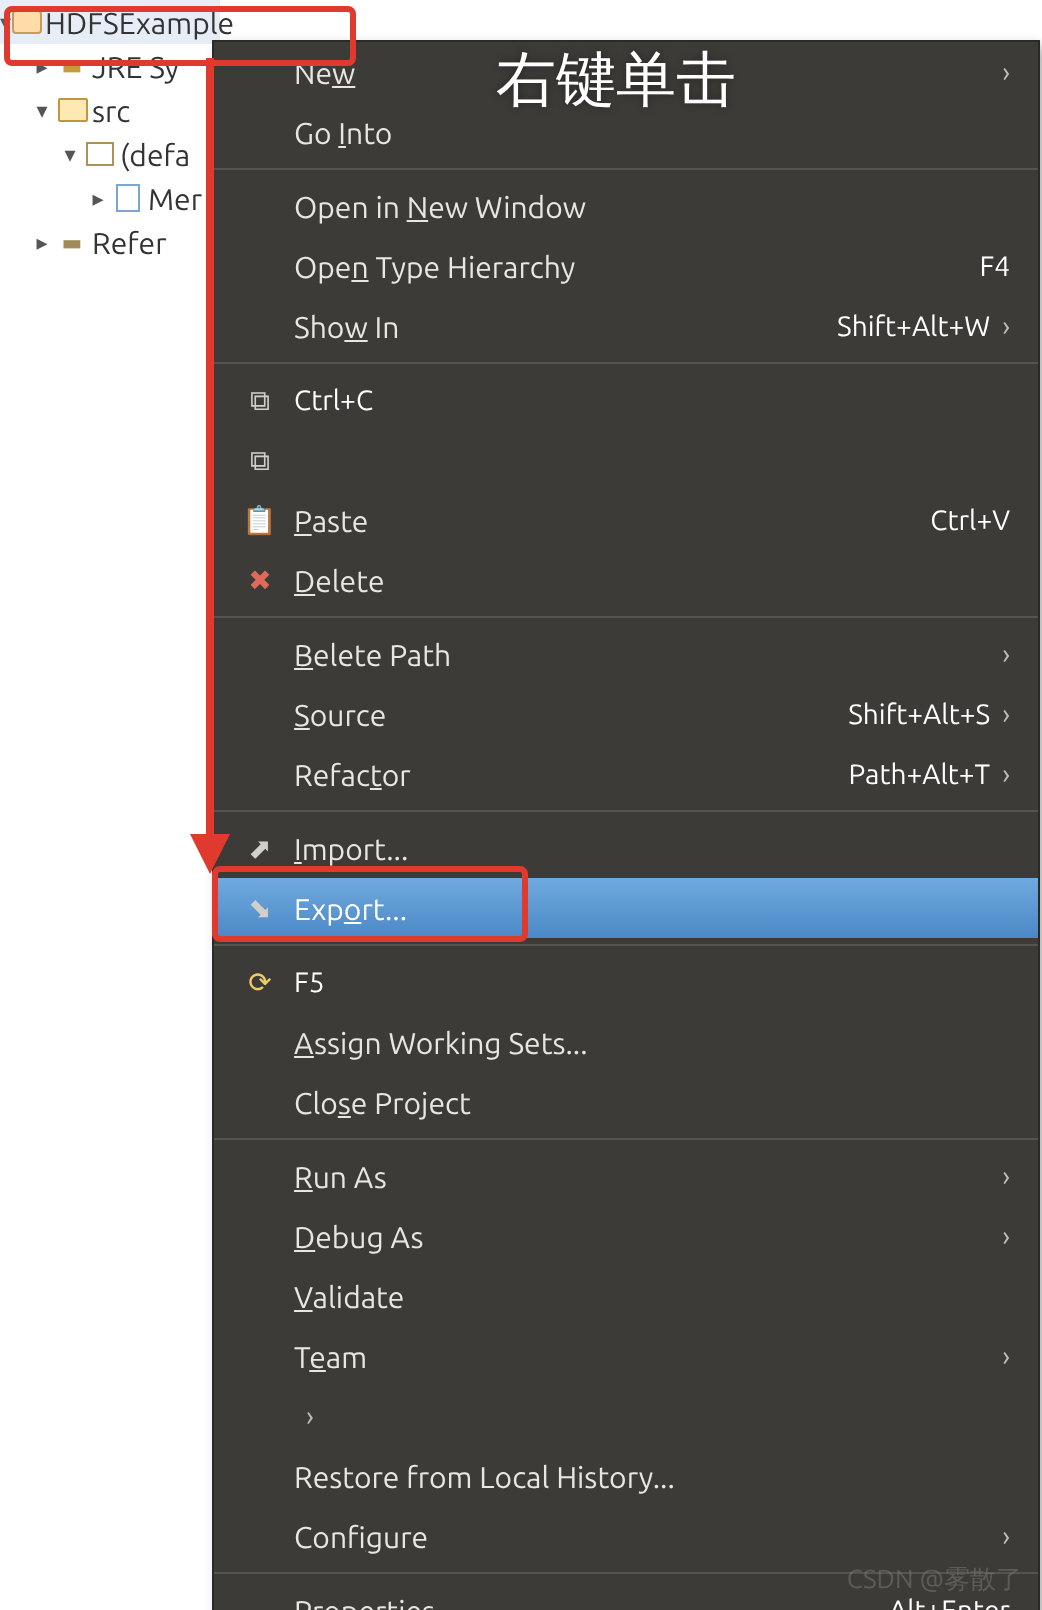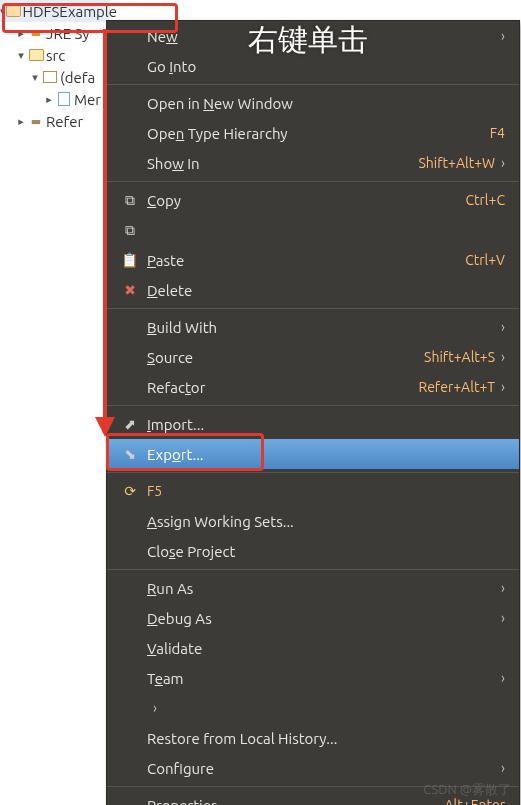--- a/index.html
+++ b/index.html
@@ -13,21 +13,21 @@
   .ic-lib{color:#c49a3a;}
   .ic-src{background:#ffe9b2;border:1px solid #c0953e;width:13px;height:10px;border-radius:1px;}
   .ic-pkg{background:#fff;border:1px solid #b0905a;width:12px;height:10px;}
   .ic-file{background:#fff;border:1px solid #7aa6d6;width:10px;height:12px;position:relative;}
   .ic-ref{color:#a08a5a;}
   .tree .sel{background:#e7edf6;}
   
   .menu{position:absolute;left:106px;top:20px;width:412px;background:#3c3b37;color:#e6e6e2;border:1px solid #2b2a27;box-shadow:3px 3px 6px rgba(0,0,0,.3);}
   .mi{position:relative;display:flex;align-items:center;height:30px;padding:0 14px 0 40px;}
   .mi .lbl{flex:1;white-space:nowrap;}
-  .mi .sc{color:#fdba74;font-size:14px;}
+  .mi .sc{color:#ffffff;font-size:14px;}
   .mi .sub{color:#bdbdb6;margin-left:6px;font-size:14px;}
   .mi .ico{position:absolute;left:14px;width:18px;text-align:center;color:#d0cfca;font-size:14px;}
   .sep{height:1px;background:#555450;margin:3px 0;}
   .mi u{text-decoration:underline;}
   .mi.sel{background:linear-gradient(#6fa9df,#4b88c6);color:#fff;}
   
   .box{position:absolute;border:3px solid #e03a2f;border-radius:4px;pointer-events:none;}
   .arrow-line{position:absolute;width:4px;background:#e03a2f;pointer-events:none;}
   .arrow-head{position:absolute;width:0;height:0;border-left:10px solid transparent;border-right:10px solid transparent;border-top:20px solid #e03a2f;pointer-events:none;}
   .anno-txt{position:absolute;color:#fff;font-size:30px;text-shadow:0 0 4px rgba(0,0,0,.4);pointer-events:none;}
@@ -95,48 +95,47 @@
       <span class="sc">F4</span>
     </div>
     <div class="mi">
       <span class="lbl"><span>Sho</span><u>w</u><span> In</span></span>
       <span class="sc">Shift+Alt+W</span>
       <span class="sub">›</span>
     </div>
     <div class="sep"></div>
     <div class="mi">
       <span class="ico">⧉</span>
-      <span class="lbl"><u>C</u><span>opy</span></span>
       <span class="sc">Ctrl+C</span>
     </div>
     <div class="mi">
       <span class="ico">⧉</span>
     </div>
     <div class="mi">
       <span class="ico">📋</span>
       <span class="lbl"><u>P</u><span>aste</span></span>
       <span class="sc">Ctrl+V</span>
     </div>
     <div class="mi">
       <span class="ico" style="color:#e06a5a;">✖</span>
       <span class="lbl"><u>D</u><span>elete</span></span>
     </div>
     <div class="sep"></div>
     <div class="mi">
-      <span class="lbl"><u>B</u><span>uild With</span></span>
+      <span class="lbl"><u>B</u><span>elete Path</span></span>
       <span class="sub">›</span>
     </div>
     <div class="mi">
       <span class="lbl"><u>S</u><span>ource</span></span>
       <span class="sc">Shift+Alt+S</span>
       <span class="sub">›</span>
     </div>
     <div class="mi">
       <span class="lbl"><span>Refac</span><u>t</u><span>or</span></span>
-      <span class="sc">Refer+Alt+T</span>
+      <span class="sc">Path+Alt+T</span>
       <span class="sub">›</span>
     </div>
     <div class="sep"></div>
     <div class="mi">
       <span class="ico">⬈</span>
       <span class="lbl"><u>I</u><span>mport...</span></span>
     </div>
     <div class="mi sel">
       <span class="ico">⬊</span>
       <span class="lbl"><span>Exp</span><u>o</u><span>rt...</span></span>

